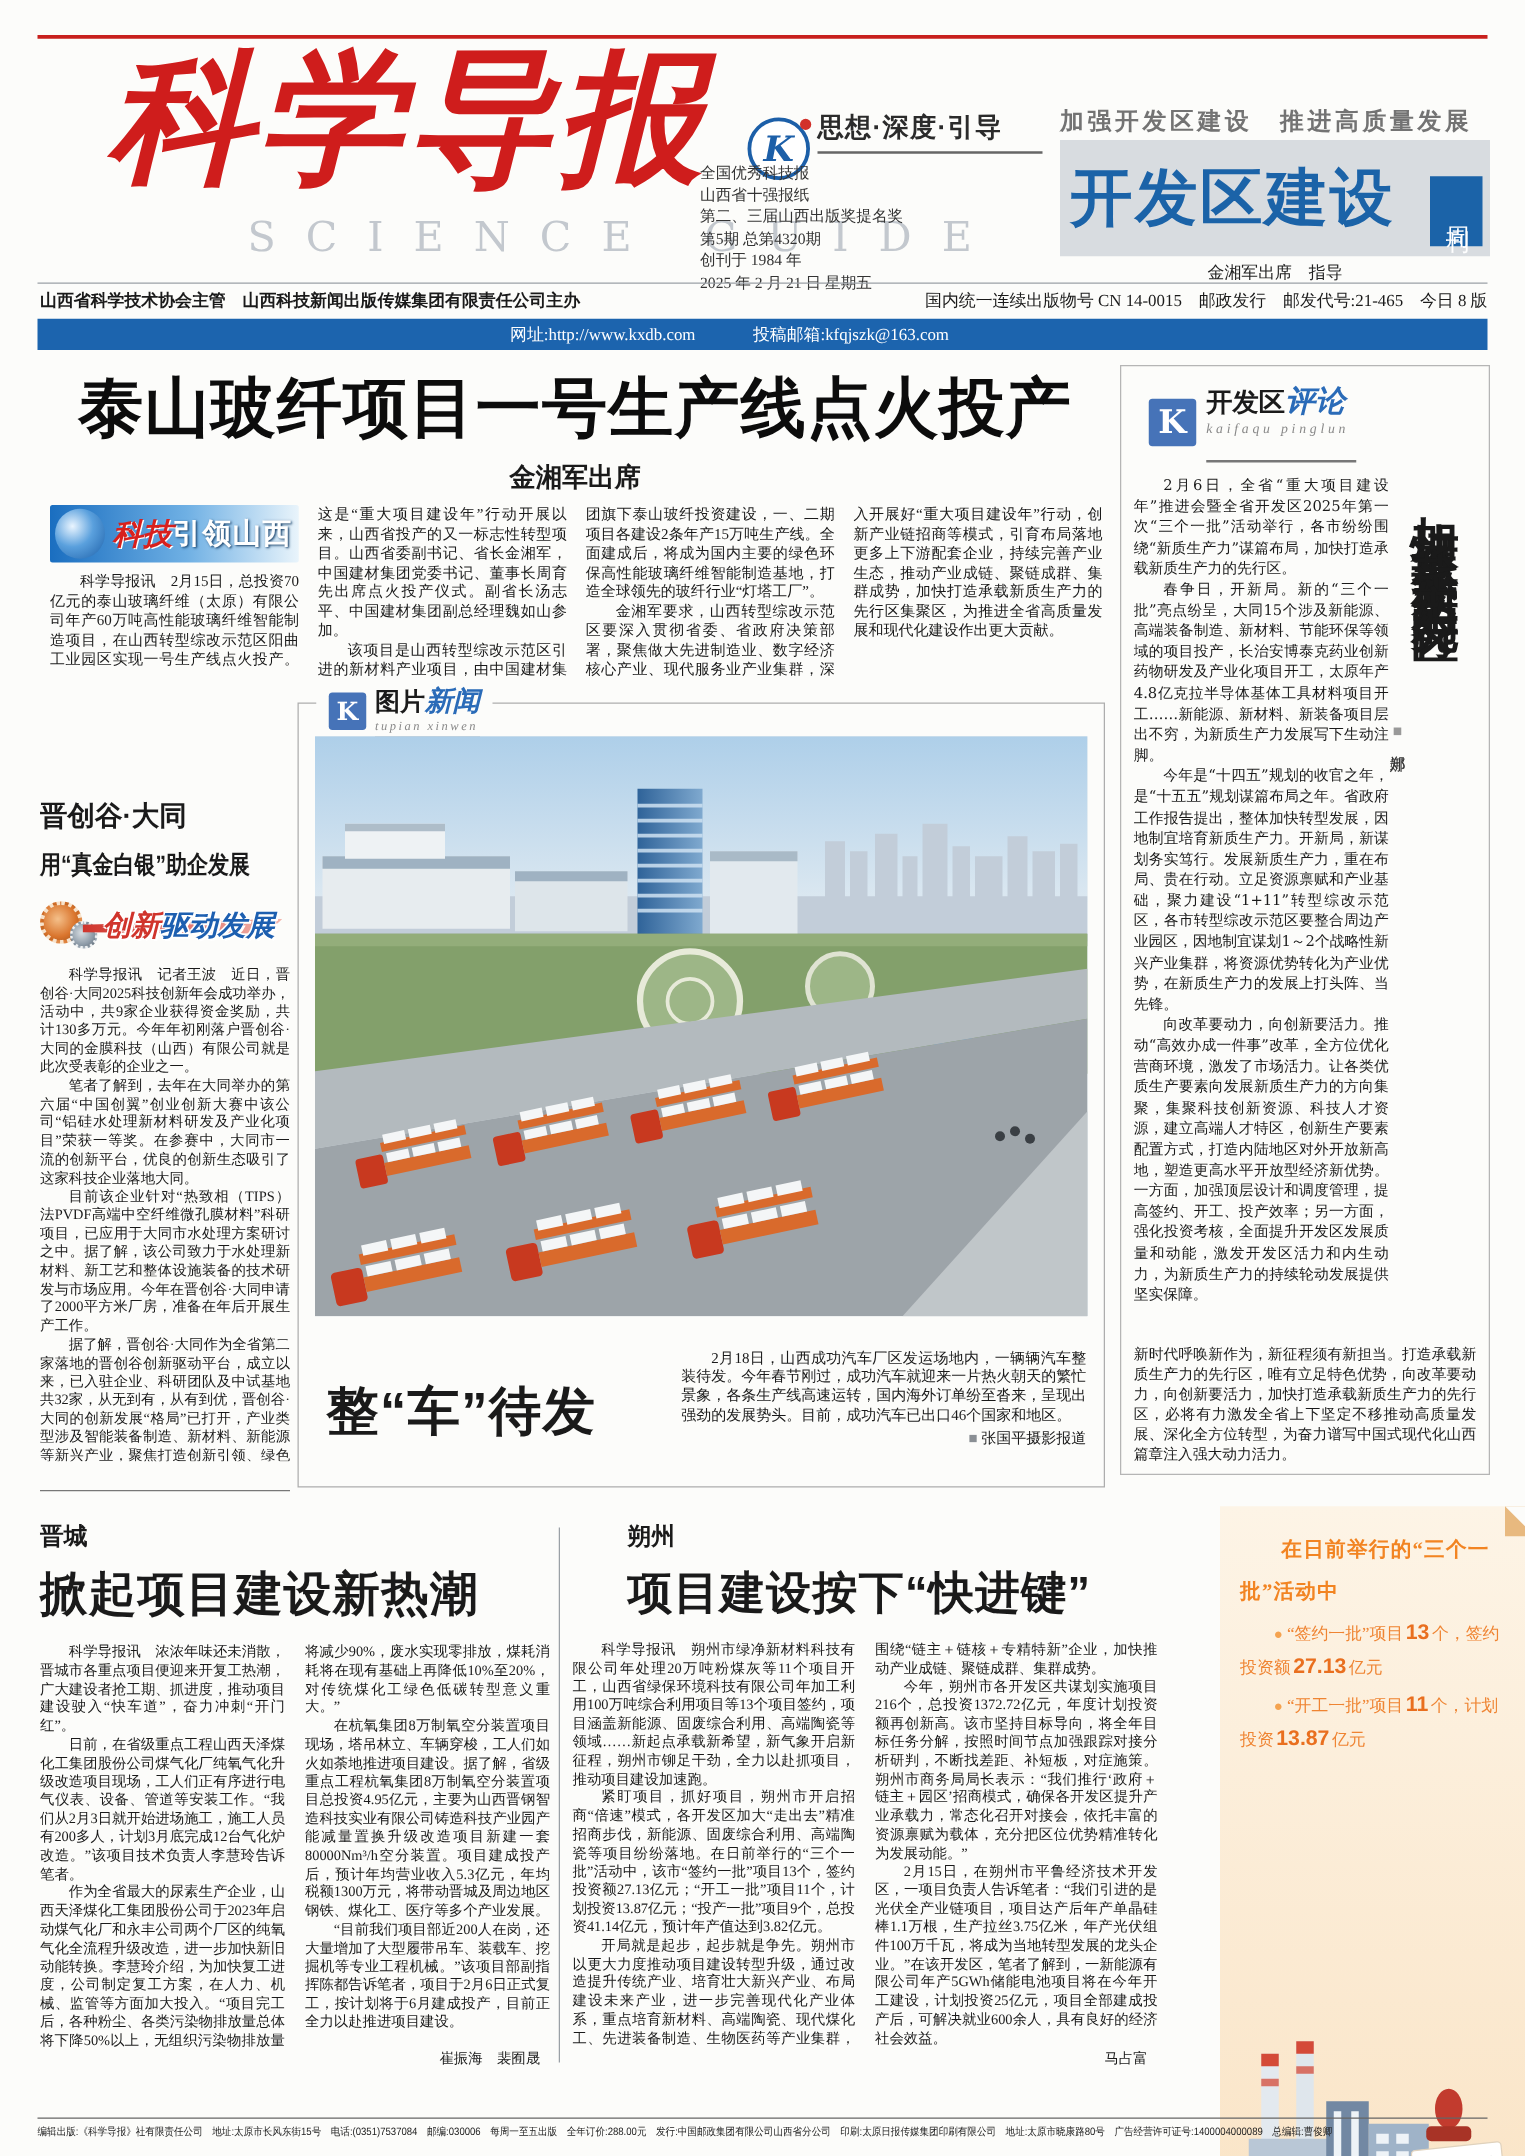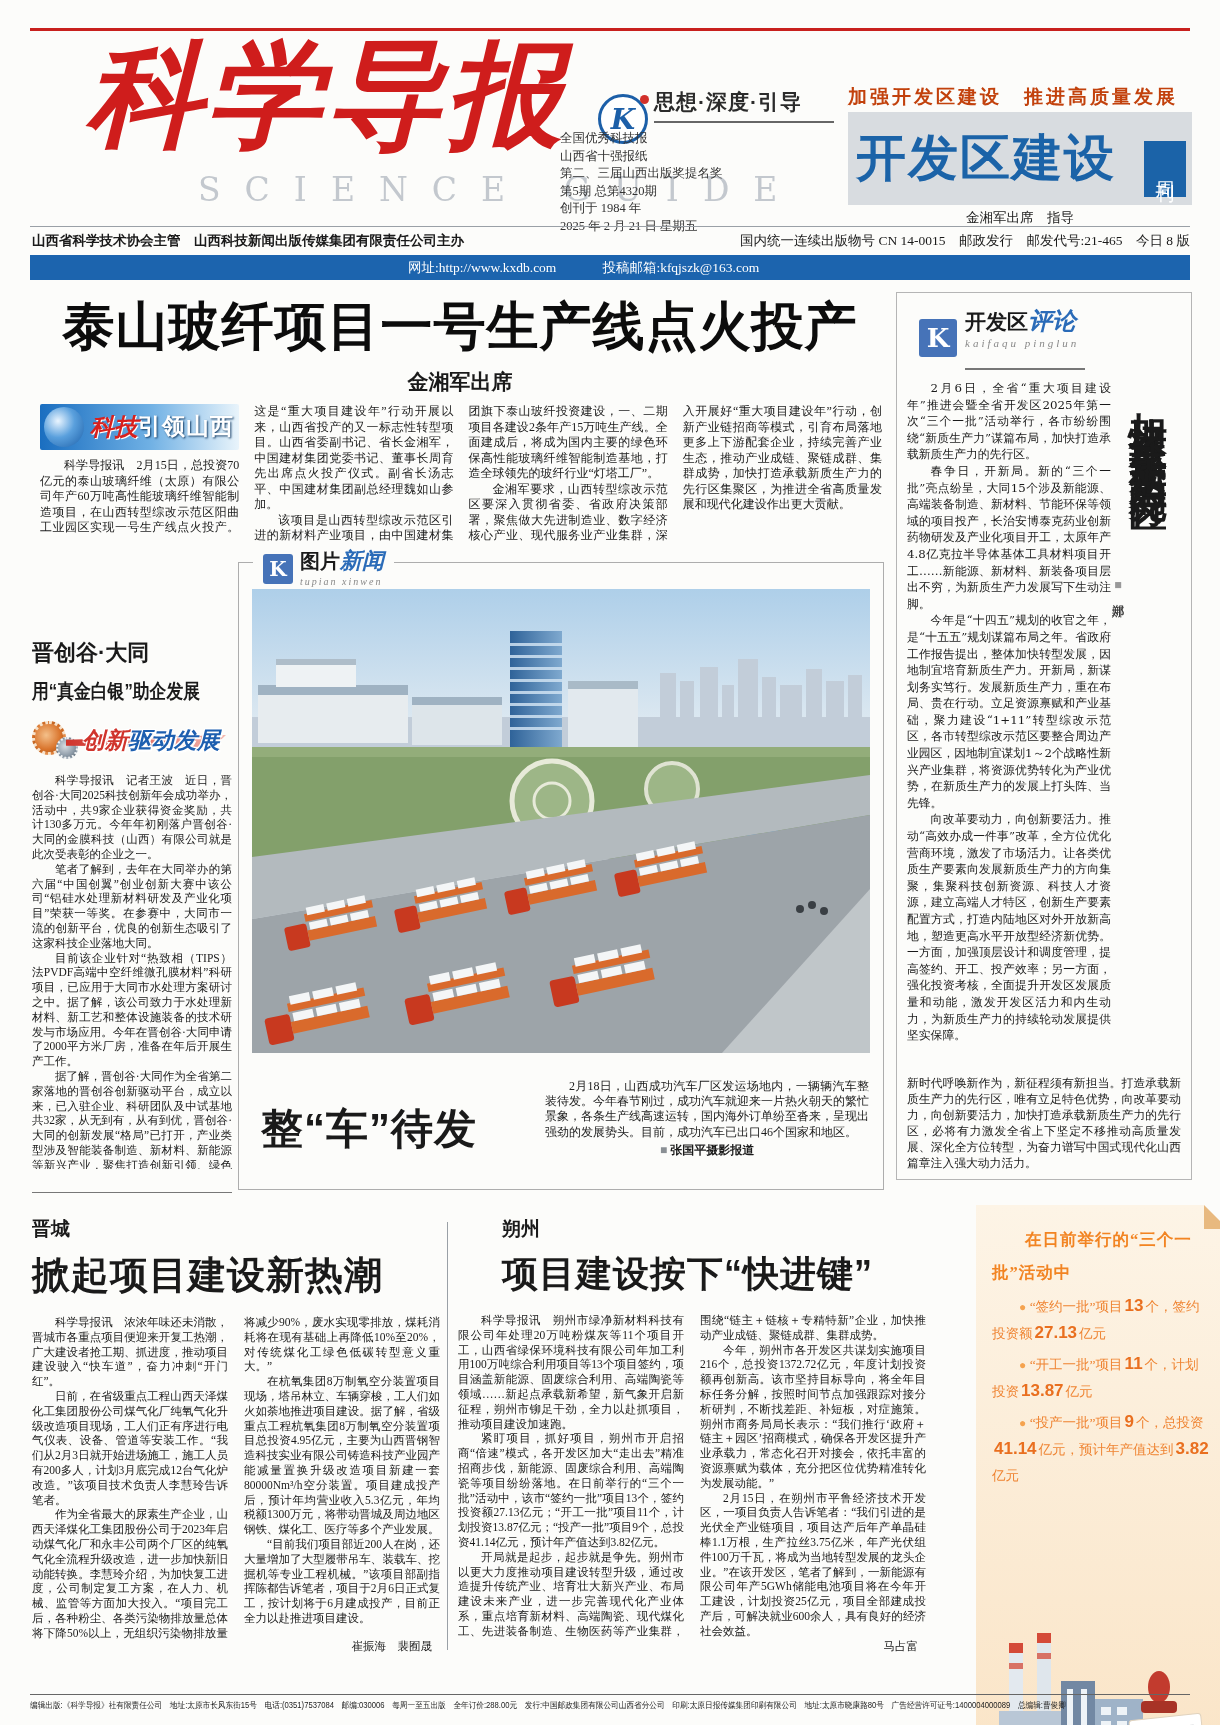--- a/index.html
+++ b/index.html
@@ -14,21 +14,21 @@
       font-family:"DejaVu Serif",serif;font-weight:bold;letter-spacing:4px;font-style:italic;}
   .mast-en{left:198px;top:170px;font-size:33px;letter-spacing:24px;color:#c3c8ce;
       font-family:"DejaVu Serif",serif;}
   .klogo{left:598px;top:94px;width:44px;height:44px;border:3px solid #1c5fa8;border-radius:50%;
       background:#fff;display:grid;place-items:center;font-family:"DejaVu Serif",serif;
       font-weight:bold;font-style:italic;font-size:28px;color:#1c5fa8;}
   .klogo::after{content:"";position:absolute;right:-4px;top:-2px;width:9px;height:9px;border-radius:50%;background:#d2302a;}
   .mast-slogan{left:654px;top:88px;width:180px;font-size:21px;font-weight:bold;color:#2b2b2b;
       letter-spacing:1px;border-bottom:2px solid #666;padding-bottom:5px;font-family:"Liberation Sans",sans-serif;}
   .mast-honors{left:560px;top:130px;width:274px;text-align:left;font-size:12.5px;line-height:17.5px;color:#333;}
-  .wk-slogan{left:848px;top:84px;width:344px;font-size:19px;color:#c2410c;letter-spacing:3px;font-weight:bold;}
+  .wk-slogan{left:848px;top:84px;width:344px;font-size:19px;color:#737373;letter-spacing:3px;font-weight:bold;}
   .wk-strip{left:848px;top:112px;width:344px;height:93px;background:#d8dce0;display:flex;align-items:center;}
   .wk-title{font-size:50px;font-weight:bold;color:#1b63a8;font-family:"DejaVu Serif",serif;
       letter-spacing:2px;margin-left:8px;}
   .wk-badge{width:42px;height:56px;background:#1b63a8;color:#fff;margin:26px 6px 6px auto;
       writing-mode:vertical-rl;text-orientation:upright;font-size:19px;letter-spacing:3px;
       display:flex;align-items:center;justify-content:center;font-family:"Liberation Sans",sans-serif;}
   .wk-guide{left:848px;top:209px;width:344px;text-align:center;font-size:13.5px;color:#222;}
   .grayrule{left:30px;right:30px;top:226px;height:1px;background:#9aa0a6;}
   .organizer{left:32px;top:232px;font-size:13.5px;font-weight:bold;}
   .pubinfo{right:30px;top:232px;font-size:13.5px;}
@@ -74,21 +74,21 @@
       gap:7px;padding:0 10px;}
   .pbadge .ksq{width:30px;height:30px;font-size:20px;}
   .pb-txt{border-bottom:2px solid #777;padding-bottom:2px;}
   .pb1{font-size:20px;font-weight:bold;font-family:"Liberation Sans",sans-serif;}
   .pb2{font-size:22px;font-weight:bold;font-style:italic;color:#2a6bb8;font-family:"DejaVu Serif",serif;}
   .pb-pinyin{font-size:10px;font-style:italic;color:#888;letter-spacing:2px;}
   .photo{position:absolute;left:13px;top:26px;width:618px;height:464px;background:#dfe7ec;}
   .p-hl{position:absolute;left:22px;top:538px;font-size:42px;font-weight:900;
       font-family:"Liberation Sans",sans-serif;letter-spacing:1px;}
   .p-cap{position:absolute;right:14px;top:516px;width:324px;font-size:12px;line-height:15.2px;}
-  .p-credit{text-align:center;text-indent:0;margin-top:3px;font-weight:bold;}
+  .p-credit{text-align:right;text-indent:0;margin-top:3px;}
   .p-credit .sq{color:#8a8f94;}
   
   .jcg{left:32px;top:638px;width:200px;height:540px;}
   .kicker{font-size:22px;font-weight:bold;font-family:"Liberation Sans",sans-serif;}
   .jcg-hl{margin-top:10px;font-size:20px;font-weight:900;white-space:nowrap;transform:scaleX(0.84);
       transform-origin:left;font-family:"Liberation Sans",sans-serif;}
   .inno-banner{position:relative;height:46px;margin-top:12px;display:flex;align-items:center;}
   .gear1{position:absolute;left:0;top:4px;width:34px;height:34px;border-radius:50%;
       background:radial-gradient(circle at 40% 40%,#f4c08a,#d9742c 60%,#9c4e17);border:3px dotted #f7e3cc;box-sizing:border-box;}
   .gear2{position:absolute;left:24px;top:20px;width:22px;height:22px;border-radius:50%;
@@ -400,24 +400,20 @@
   <div class="abs hbox">
     <div class="hb-intro">在日前举行的“三个一批”活动中</div>
     <div class="hb-item">
       <span class="blt">●</span>
       <span>“签约一批”项目</span><span class="hb-num">13</span><span>个，签约投资额</span><span class="hb-num">27.13</span><span>亿元</span>
     </div>
     <div class="hb-item">
       <span class="blt">●</span>
       <span>“开工一批”项目</span><span class="hb-num">11</span><span>个，计划投资</span><span class="hb-num">13.87</span><span>亿元</span>
     </div>
-    <div class="hb-item">
-      <span class="blt">●</span>
-      <span>“投产一批”项目</span><span class="hb-num">9</span><span>个，总投资</span><span class="hb-num">41.14</span><span>亿元，预计年产值达到</span><span class="hb-num">3.82</span><span>亿元</span>
-    </div>
     <div class="hb-illus">
       <svg width="100%" height="142" viewBox="0 0 220 142" preserveAspectRatio="xMidYMax meet">
         <rect x="18" y="14" width="14" height="70" fill="#e3e9ef"></rect>
         <rect x="18" y="14" width="14" height="10" fill="#d44a38"></rect>
           <rect x="18" y="34" width="14" height="6" fill="#d44a38" opacity="0.75"></rect>
         <rect x="46" y="4" width="14" height="80" fill="#dfe6ec"></rect>
         <rect x="46" y="4" width="14" height="10" fill="#d44a38"></rect>
           <rect x="46" y="24" width="14" height="6" fill="#d44a38" opacity="0.75"></rect>
         <rect x="8" y="82" width="86" height="48" fill="#b9c7d6"></rect>
         <rect x="70" y="52" width="34" height="78" fill="#7288a3"></rect>

